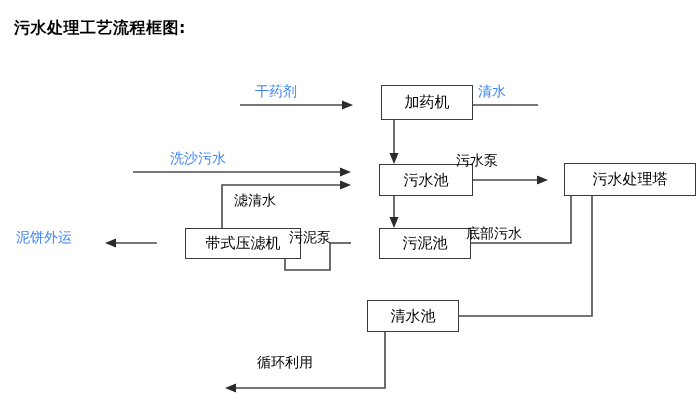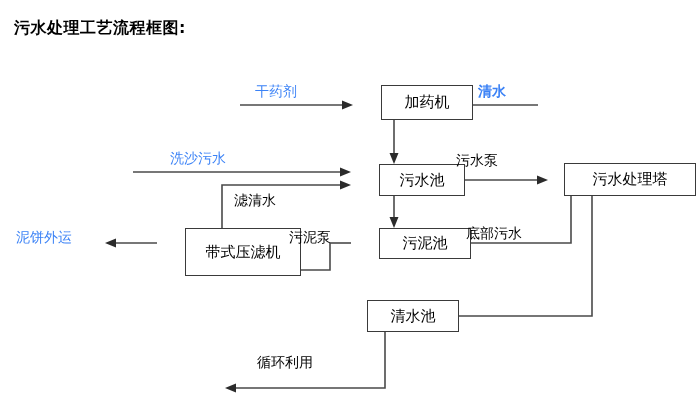--- a/index.html
+++ b/index.html
@@ -116,43 +116,43 @@
     <polygon class="arrowhead" points="431,316 442,311.5 442,320.5"></polygon>
 
     <polyline points="385,331 385,388 232,388"></polyline>
     <polygon class="arrowhead" points="225,388 236,383.5 236,392.5"></polygon>
   </svg>
 
   <div class="node" style="left:353px; top:85px; width:92px; height:35px;">
     <span>加药机</span>
   </div>
 
-  <div class="node" style="left:351px; top:164px; width:86px; height:32px;">
+  <div class="node" style="left:351px; top:164px; width:94px; height:32px;">
     <span>污水池</span>
   </div>
 
   <div class="node" style="left:536px; top:163px; width:132px; height:33px;">
     <span>污水处理塔</span>
   </div>
 
-  <div class="node" style="left:157px; top:228px; width:116px; height:48px;">
+  <div class="node" style="left:157px; top:228px; width:116px; height:31px;">
     <span>带式压滤机</span>
   </div>
 
   <div class="node" style="left:351px; top:228px; width:92px; height:31px;">
     <span>污泥池</span>
   </div>
 
   <div class="node" style="left:339px; top:300px; width:92px; height:32px;">
     <span>清水池</span>
   </div>
 
   <div class="term-label" style="left:255px; top:83px;">干药剂</div>
 
-  <div class="term-label" style="left:478px; top:83px;font-weight:bold;">清水</div>
+  <div class="term-label" style="left:478px; top:83px;">清水</div>
 
   <div class="term-label" style="left:170px; top:150px;">洗沙污水</div>
 
   <div class="term-label" style="left:16px; top:229px;">泥饼外运</div>
 
   <div class="edge-label" style="left:456px; top:152px;">污水泵</div>
 
   <div class="edge-label" style="left:234px; top:192px;">滤清水</div>
 
   <div class="edge-label" style="left:289px; top:229px;">污泥泵</div>

